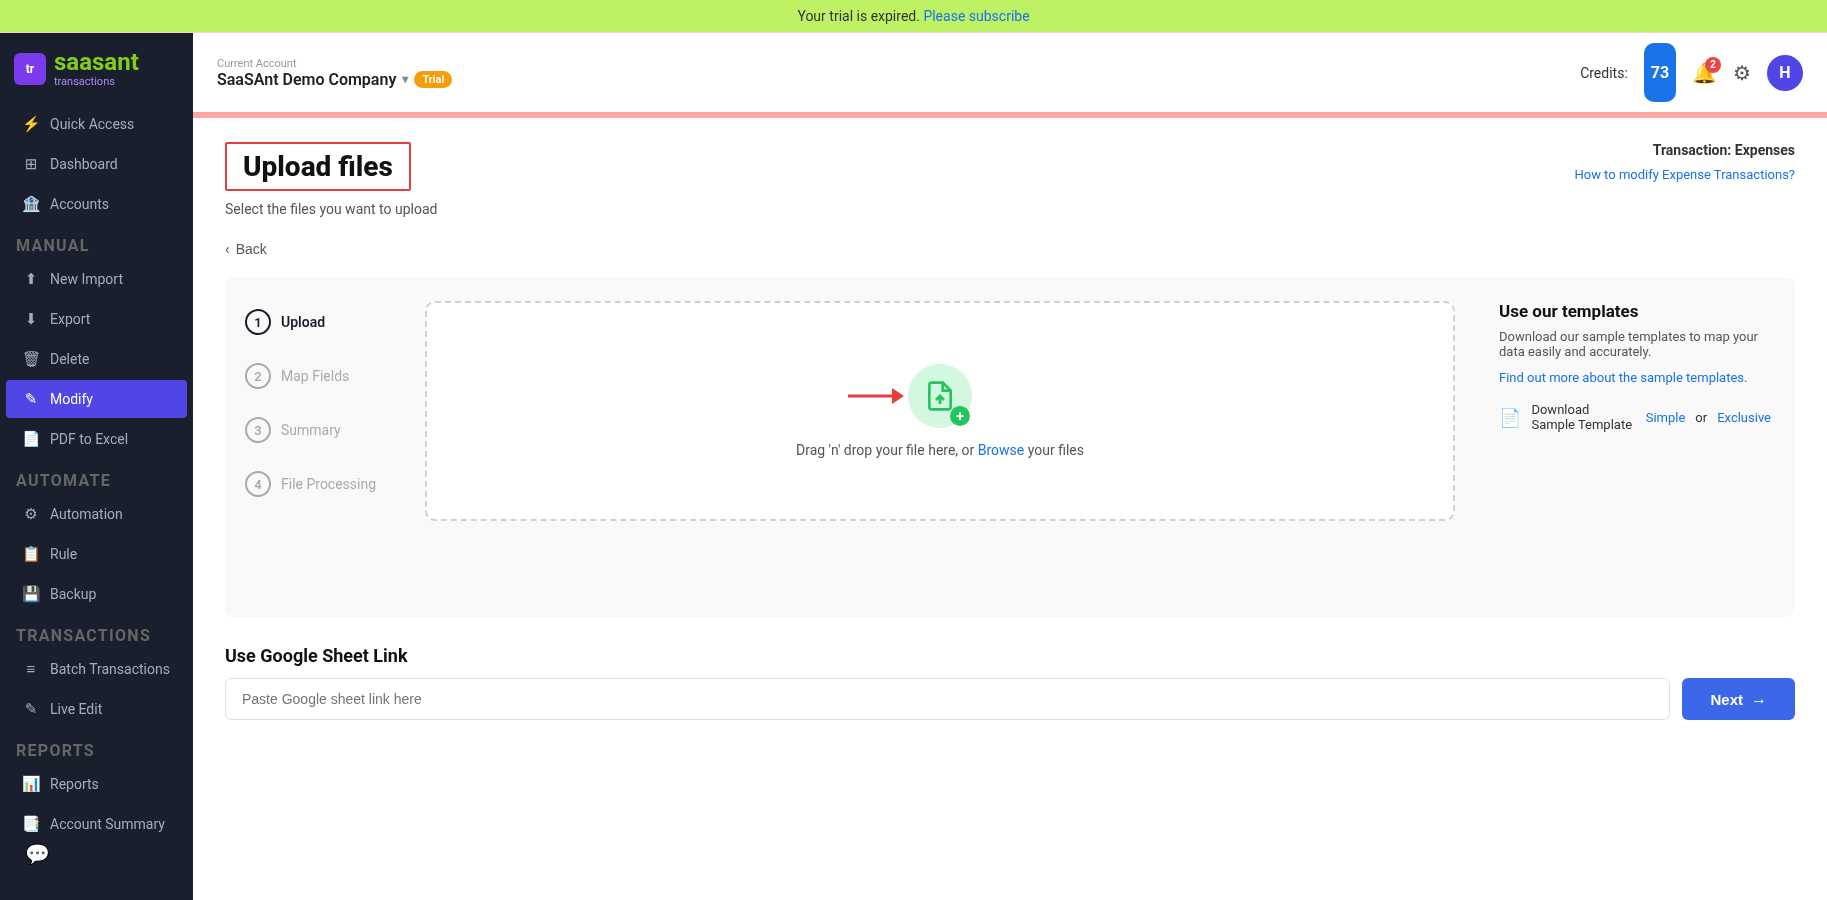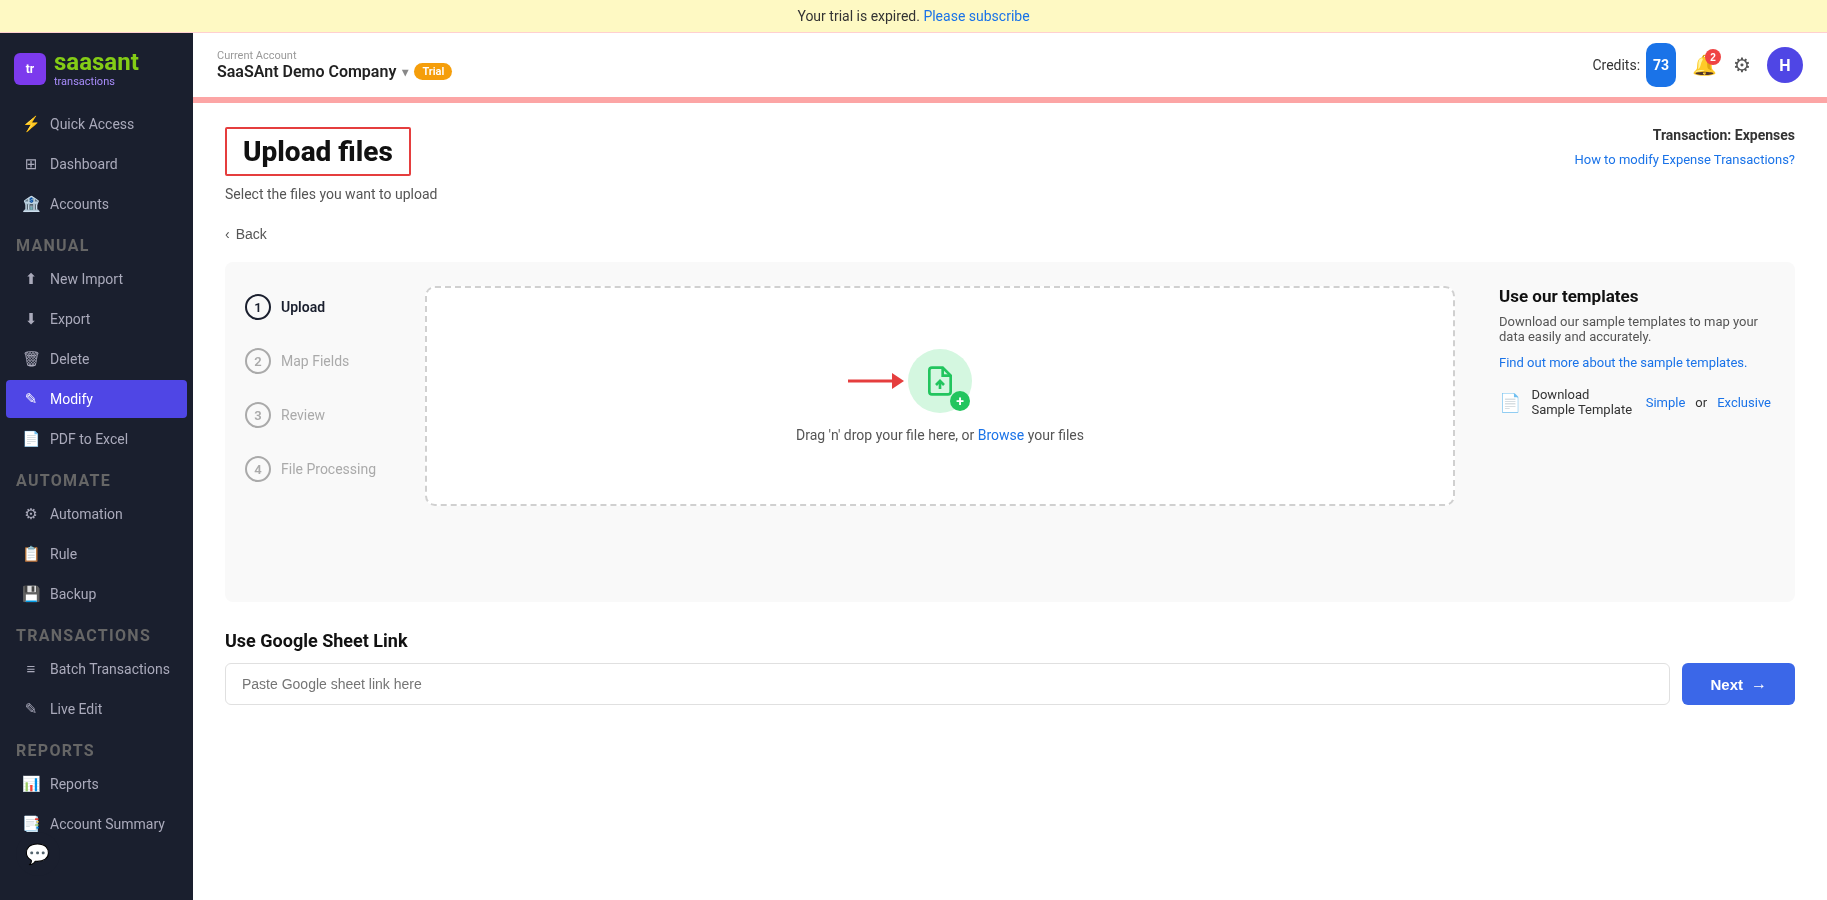--- a/index.html
+++ b/index.html
@@ -1,20 +1,20 @@
 <!DOCTYPE html>
 <html><head>
   <meta charset="utf-8">
   <style>
     * { box-sizing: border-box; margin: 0; padding: 0; }
     body { font-family: -apple-system, BlinkMacSystemFont, 'Segoe UI', Roboto, sans-serif; display: flex; flex-direction: column; height: 900px; width: 1827px; overflow: hidden; background: #f5f5f5; }
 
     
     .trial-banner {
-      background: #fef9c3;
+      background: #bef264;
       text-align: center;
       padding: 8px;
       font-size: 14px;
       color: #333;
       border-bottom: 1px solid #ffd0d0;
       flex-shrink: 0;
     }
     .trial-banner a { color: #1a73e8; text-decoration: none; }
 
     .app-body { display: flex; flex: 1; overflow: hidden; }
@@ -86,22 +86,22 @@
       flex-shrink: 0;
       background: #fff;
     }
     .header-left { display: flex; flex-direction: column; }
     .current-account-label { font-size: 11px; color: #999; }
     .account-selector { display: flex; align-items: center; gap: 6px; font-size: 16px; font-weight: 600; color: #222; cursor: pointer; }
     .account-selector .chevron { font-size: 12px; color: #888; }
     .trial-badge { background: #f59e0b; color: white; font-size: 11px; font-weight: 600; padding: 2px 8px; border-radius: 10px; }
 
     .header-right { display: flex; align-items: center; gap: 16px; }
-    .credits { display: flex; align-items: center; gap: 6px; font-size: 14px; color: #333; }
-    .credits-count { background: #1a73e8; color: white; font-size: 14px; font-weight: 700; padding: 14px 7px; border-radius: 10px; }
+    .credits { display: flex; align-items: center; gap: 16px; font-size: 14px; color: #333; }
+    .credits-count { background: #1a73e8; color: white; font-size: 16px; font-weight: 700; padding: 20px 7px; border-radius: 10px; }
     .notif-btn { position: relative; cursor: pointer; font-size: 20px; color: #555; background: none; border: none; }
     .notif-badge { position: absolute; top: -4px; right: -4px; background: #ef4444; color: white; font-size: 10px; font-weight: 700; width: 16px; height: 16px; border-radius: 50%; display: flex; align-items: center; justify-content: center; }
     .settings-btn { cursor: pointer; font-size: 20px; color: #555; background: none; border: none; }
     .avatar { width: 36px; height: 36px; background: #4f46e5; border-radius: 50%; display: flex; align-items: center; justify-content: center; color: white; font-weight: 700; font-size: 16px; cursor: pointer; }
 
     
     .page-body {
       flex: 1;
       overflow-y: auto;
       padding: 24px 32px;
@@ -413,21 +413,21 @@
           <div class="step-item">
             <div class="step-num active">1</div>
             <span class="step-label active">Upload</span>
           </div>
           <div class="step-item">
             <div class="step-num">2</div>
             <span class="step-label">Map Fields</span>
           </div>
           <div class="step-item">
             <div class="step-num">3</div>
-            <span class="step-label">Review</span>
+            <span class="step-label">Summary</span>
           </div>
           <div class="step-item">
             <div class="step-num">4</div>
             <span class="step-label">File Processing</span>
           </div>
         </div>
 
         <div class="upload-zone-area">
           <div class="drop-zone">
             <div class="drop-icon-wrap">

